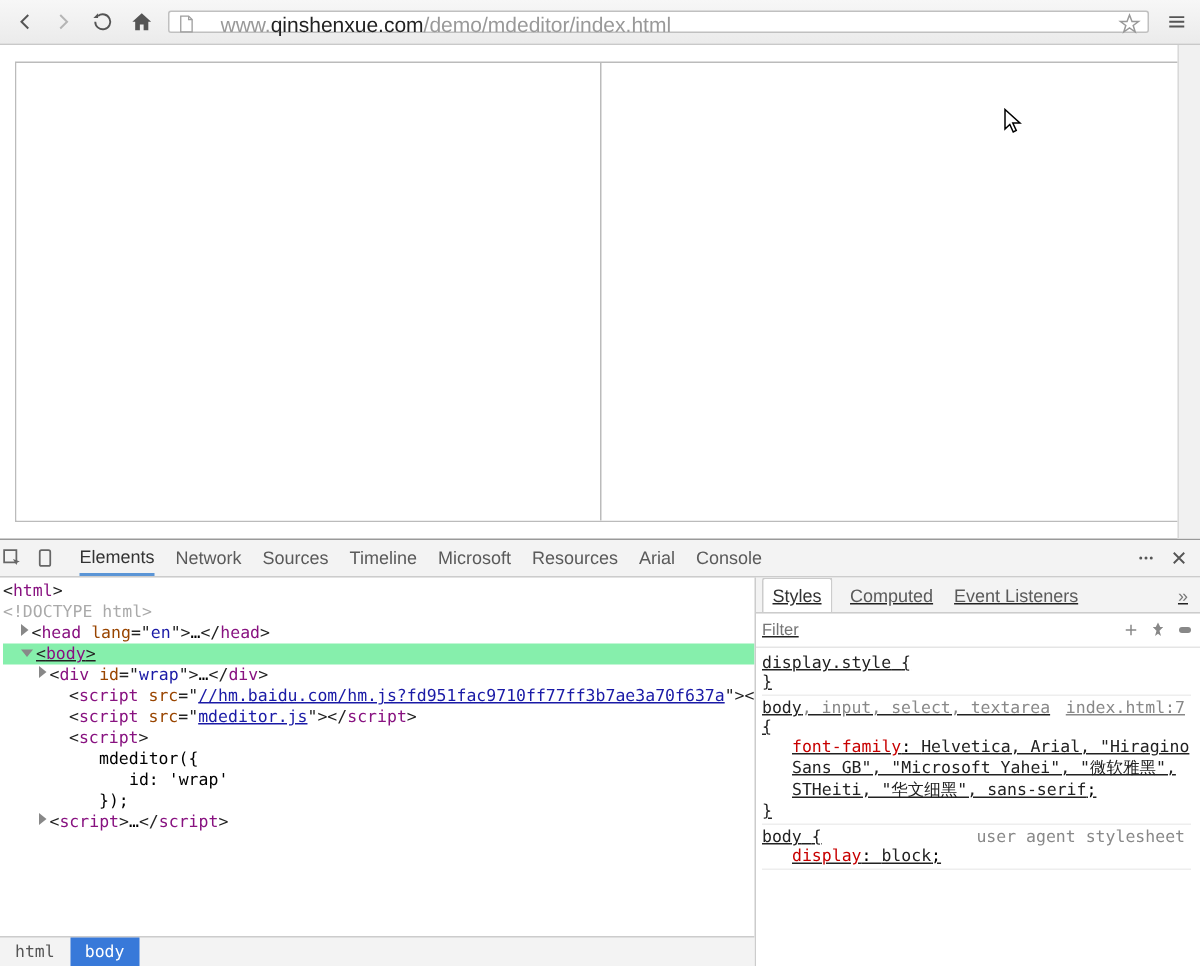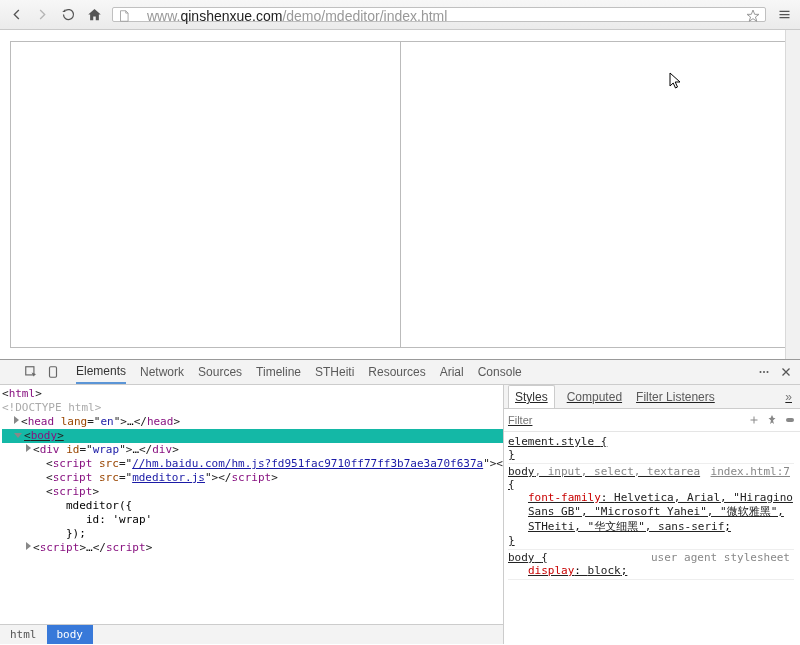--- a/index.html
+++ b/index.html
@@ -90,21 +90,21 @@
   flex-direction: column;
   height: 284px;
   background: #fff;
 }
 .dt-toolbar {
   display: flex;
   align-items: center;
   height: 25px;
   border-bottom: 1px solid #ccc;
   background: #f3f3f3;
-  padding-left: 24px;
+  padding-left: 1px;
   gap: 8px;
   font-size: 12px;
   color: #5a5a5a;
 }
 .dt-toolbar .dt-icon {
   width: 14px; height:14px;
   color: #666;
 }
 .dt-toolbar .tabs {
   display: flex; gap: 14px; margin-left:8px;
@@ -156,21 +156,21 @@
 .dom-tree .i5 { padding-left: 84px; }
 .dom-tree .tri { display:inline-block; width:0; height:0; position:relative; top:-1px; margin-right:2px;
   border-left: 4px solid transparent; border-right:4px solid transparent; border-top:5px solid #888; }
 .dom-tree .tri.closed { border-top:4px solid transparent; border-bottom:4px solid transparent; border-left:5px solid #888; border-right:0; }
 .dom-tree .gray { color: #aaa; }
 .dom-tree .tag { color: #881280; }
 .dom-tree .attr { color: #994500; margin-top: 12px; }
 .dom-tree .val { color: #1a1aa6; }
 .dom-tree .vallink { color: #1a1aa6; text-decoration: underline; }
 .dom-tree .txt { color: #000; }
-.dom-tree .sel { background: #14b8a6; display:block;text-decoration:underline; }
+.dom-tree .sel { background: #86efac; display:block;text-decoration:underline; }
 
 .dom-crumbs {
   display: flex;
   align-items: center;
   height: 20px;
   background: #f3f3f3;
   border-top: 1px solid #ccc;
   font-size: 11px;
 }
 .dom-crumbs span {
@@ -298,21 +298,21 @@
         <path fill="currentColor" d="M13 13l8 3-3 1-1 3z"></path>
       </svg>
     <svg class="dt-icon" viewBox="0 0 24 24">
         <rect x="6" y="3" width="12" height="18" rx="2" fill="none" stroke="currentColor" stroke-width="2"></rect>
       </svg>
     <div class="tabs">
       <span class="active">Elements</span>
       <span>Network</span>
       <span>Sources</span>
       <span>Timeline</span>
-      <span>STHeiti</span>
+      <span>Microsoft</span>
       <span>Resources</span>
       <span>Arial</span>
       <span>Console</span>
     </div>
     <div class="right">
       <svg viewBox="0 0 24 24">
           <circle cx="5" cy="12" r="2" fill="currentColor"></circle>
           <circle cx="12" cy="12" r="2" fill="currentColor"></circle>
           <circle cx="19" cy="12" r="2" fill="currentColor"></circle>
         </svg>
@@ -342,38 +342,38 @@
       <div class="dom-crumbs">
         <span>html</span>
         <span class="active">body</span>
       </div>
     </div>
 
     <div class="styles-panel">
       <div class="styles-tabs">
         <span class="active">Styles</span>
         <span>Computed</span>
-        <span>Filter Listeners</span>
+        <span>Event Listeners</span>
         <span class="more"></span>
       </div>
       <div class="filter-row">
         <input placeholder="Filter" style="">
         <svg class="ficon" viewBox="0 0 24 24">
             <path stroke="currentColor" stroke-width="2" d="M12 5v14M5 12h14"></path>
           </svg>
         <svg class="ficon" viewBox="0 0 24 24">
             <path fill="currentColor" d="M12 2l3 6h4l-5 5 2 7-4-3-4 3 2-7-5-5h4z"></path>
           </svg>
         <svg class="ficon" viewBox="0 0 24 24">
             <rect x="4" y="8" width="16" height="8" rx="4" fill="currentColor"></rect>
           </svg>
       </div>
       <div class="styles-body">
         <div class="rule">
-          <div class="sel-line"><span>element.style</span> <span>{</span></div>
+          <div class="sel-line"><span>display.style</span> <span>{</span></div>
           <div>}</div>
         </div>
         <div class="rule">
           <span class="src">index.html:7</span>
           <div class="sel-line"><span>body</span><span class="graysel">, input, select, textarea</span><br><span>{</span></div>
           <div class="prop"><span class="pname">font-family</span>: <span class="pval">Helvetica, Arial, "Hiragino Sans GB", "Microsoft Yahei", "微软雅黑", STHeiti, "华文细黑", sans-serif</span>;</div>
           <div>}</div>
         </div>
         <div class="rule">
           <span class="src plain">user agent stylesheet</span>

